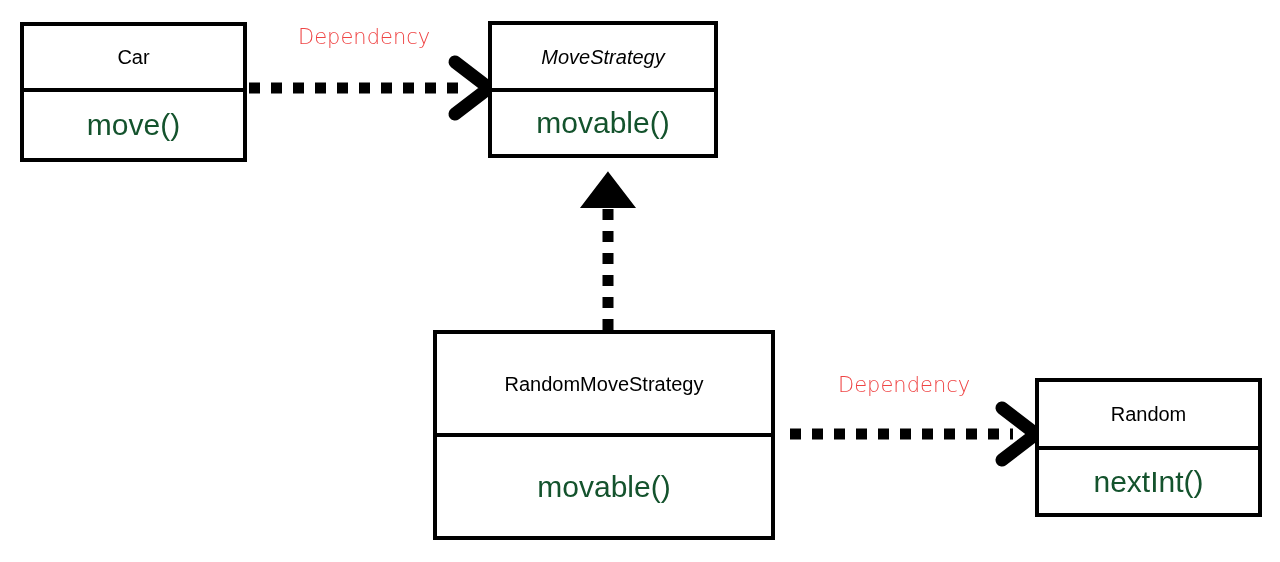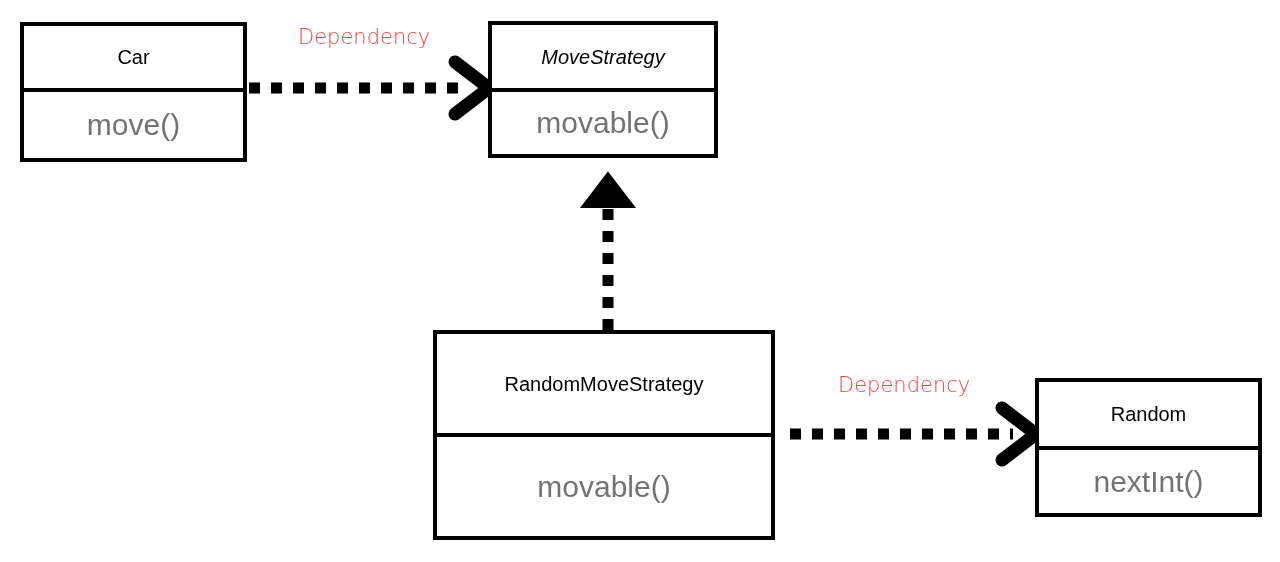--- a/index.html
+++ b/index.html
@@ -47,21 +47,21 @@
     line-height: 1;
     white-space: nowrap;
   }
   .uml-name.abstract {
     font-style: italic;
   }
   .uml-member {
     font-family: "Liberation Sans", sans-serif;
     font-size: 30px;
     font-weight: 400;
-    color: #737373;
+    color: #14532d;
     line-height: 1;
     white-space: nowrap;
   }
 
   
   #connectors {
     position: absolute;
     left: 0;
     top: 0;
     width: 1280px;

